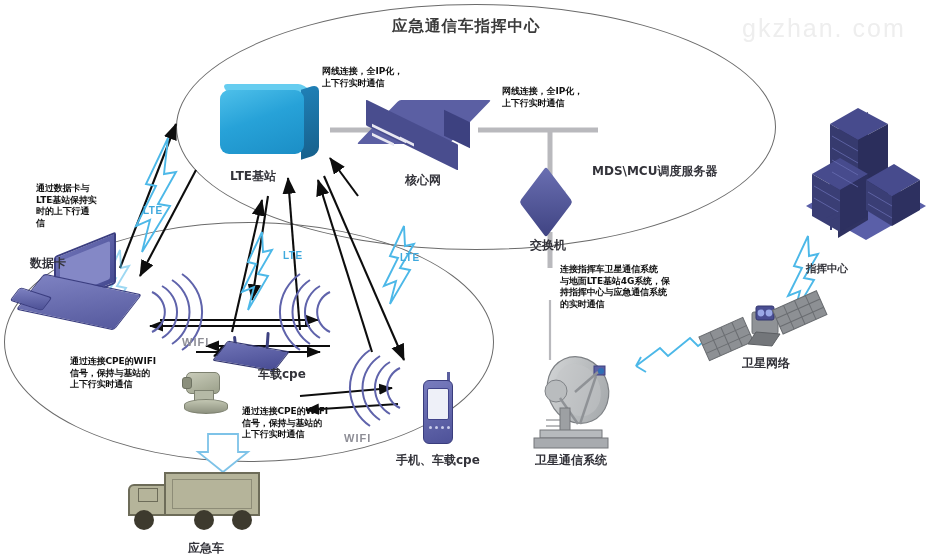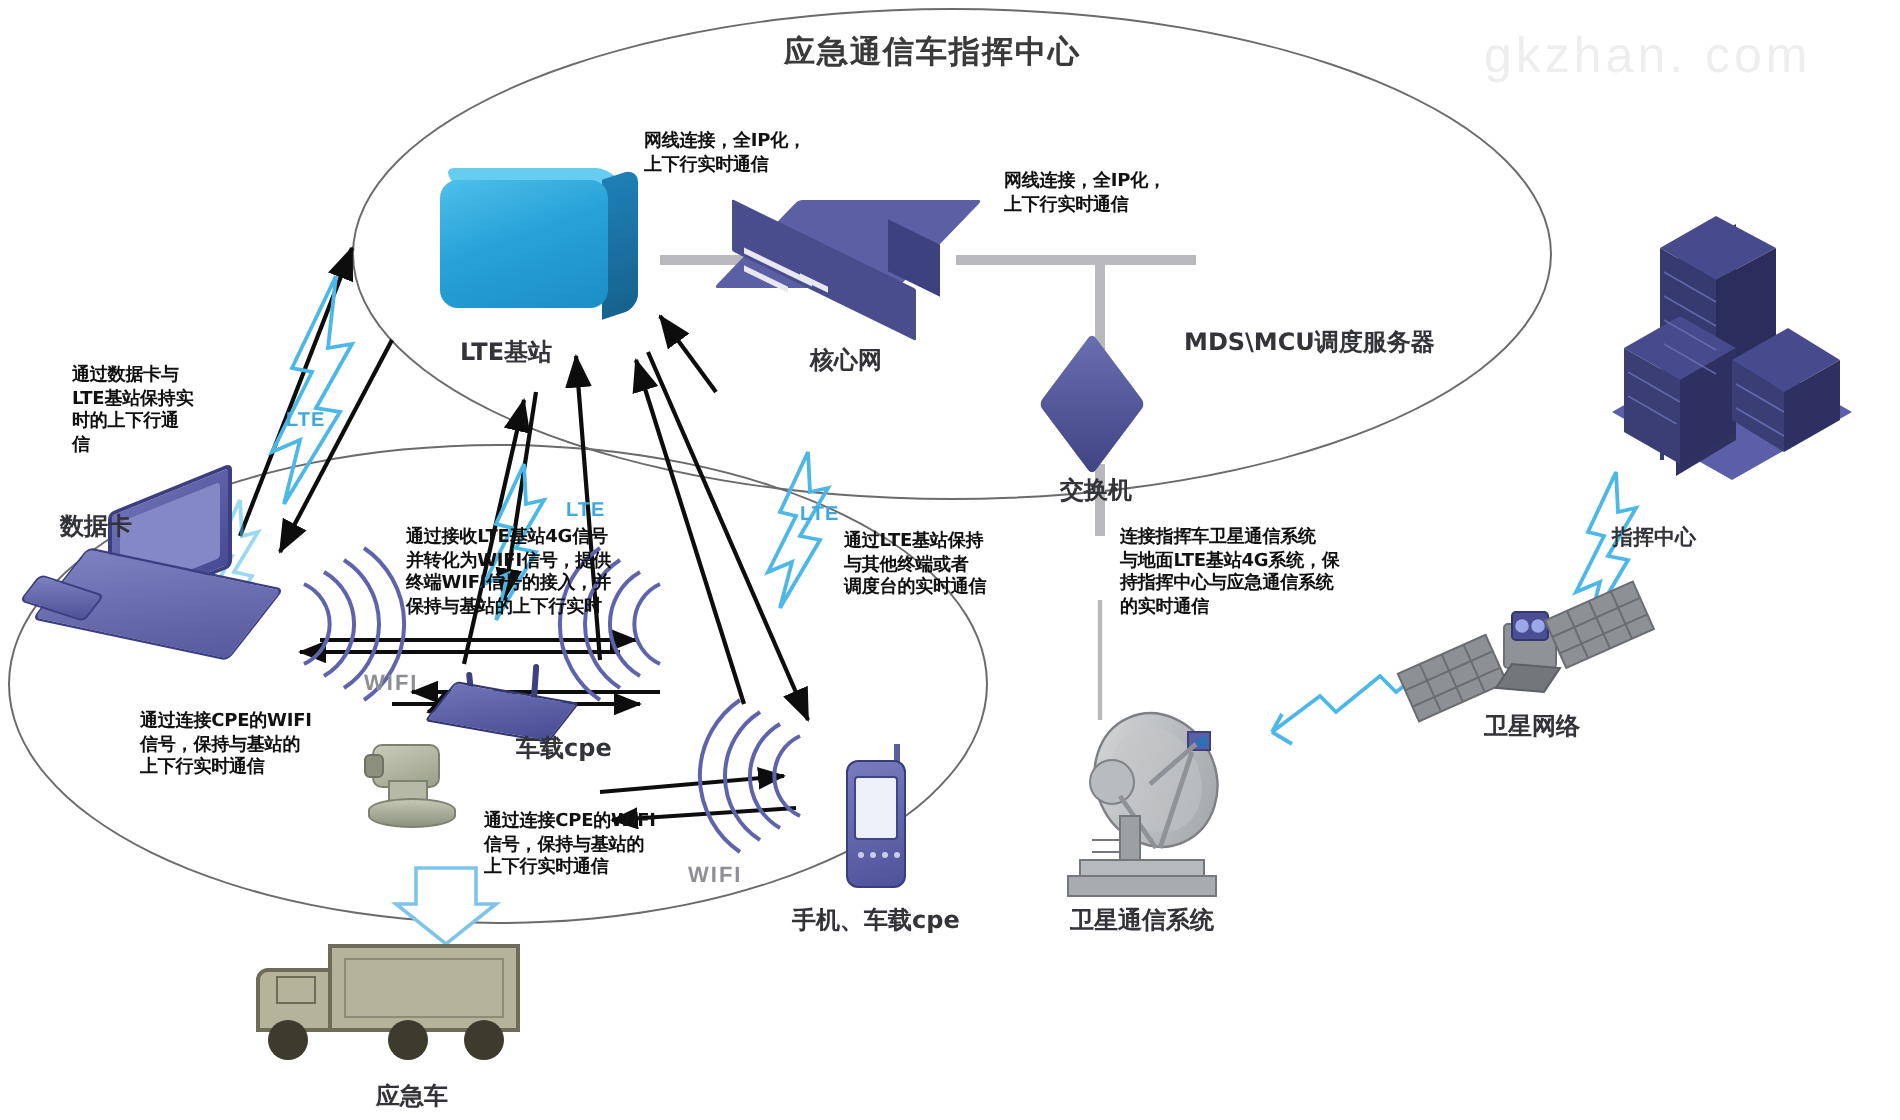--- a/index.html
+++ b/index.html
@@ -459,27 +459,20 @@
     <div class="ant"></div>
       <div class="shell"></div>
       <div class="scr"></div>
     <div class="dot" style="left:8px;"></div>
       <div class="dot" style="left:14px;"></div>
     <div class="dot" style="left:20px;"></div>
       <div class="dot" style="left:26px;"></div>
   </div>
   <div class="abs cn devlabel" style="left:396px; top:452px;">手机、车载cpe</div>
 
-  <div class="abs cn annot" style="left:203px; top:264px;">通过接收LTE基站4G信号
-并转化为WIFI信号，提供
-终端WIFI信号的接入，并
-保持与基站的上下行实时</div>
-  <div class="abs cn annot" style="left:422px; top:266px;">通过LTE基站保持
-与其他终端或者
-调度台的实时通信</div>
   <div class="abs cn annot" style="left:560px; top:264px;">连接指挥车卫星通信系统
 与地面LTE基站4G系统，保
 持指挥中心与应急通信系统
 的实时通信</div>
   <div class="abs cn annot" style="left:70px; top:356px;">通过连接CPE的WIFI
 信号，保持与基站的
 上下行实时通信</div>
   <div class="abs cn annot" style="left:242px; top:406px;">通过连接CPE的WIFI
 信号，保持与基站的
 上下行实时通信</div>

